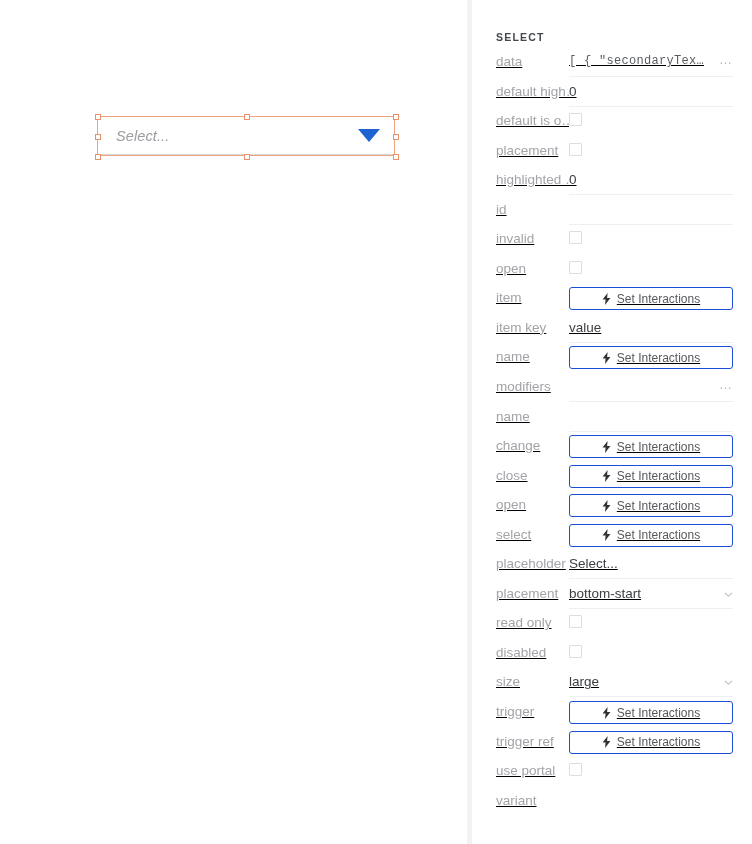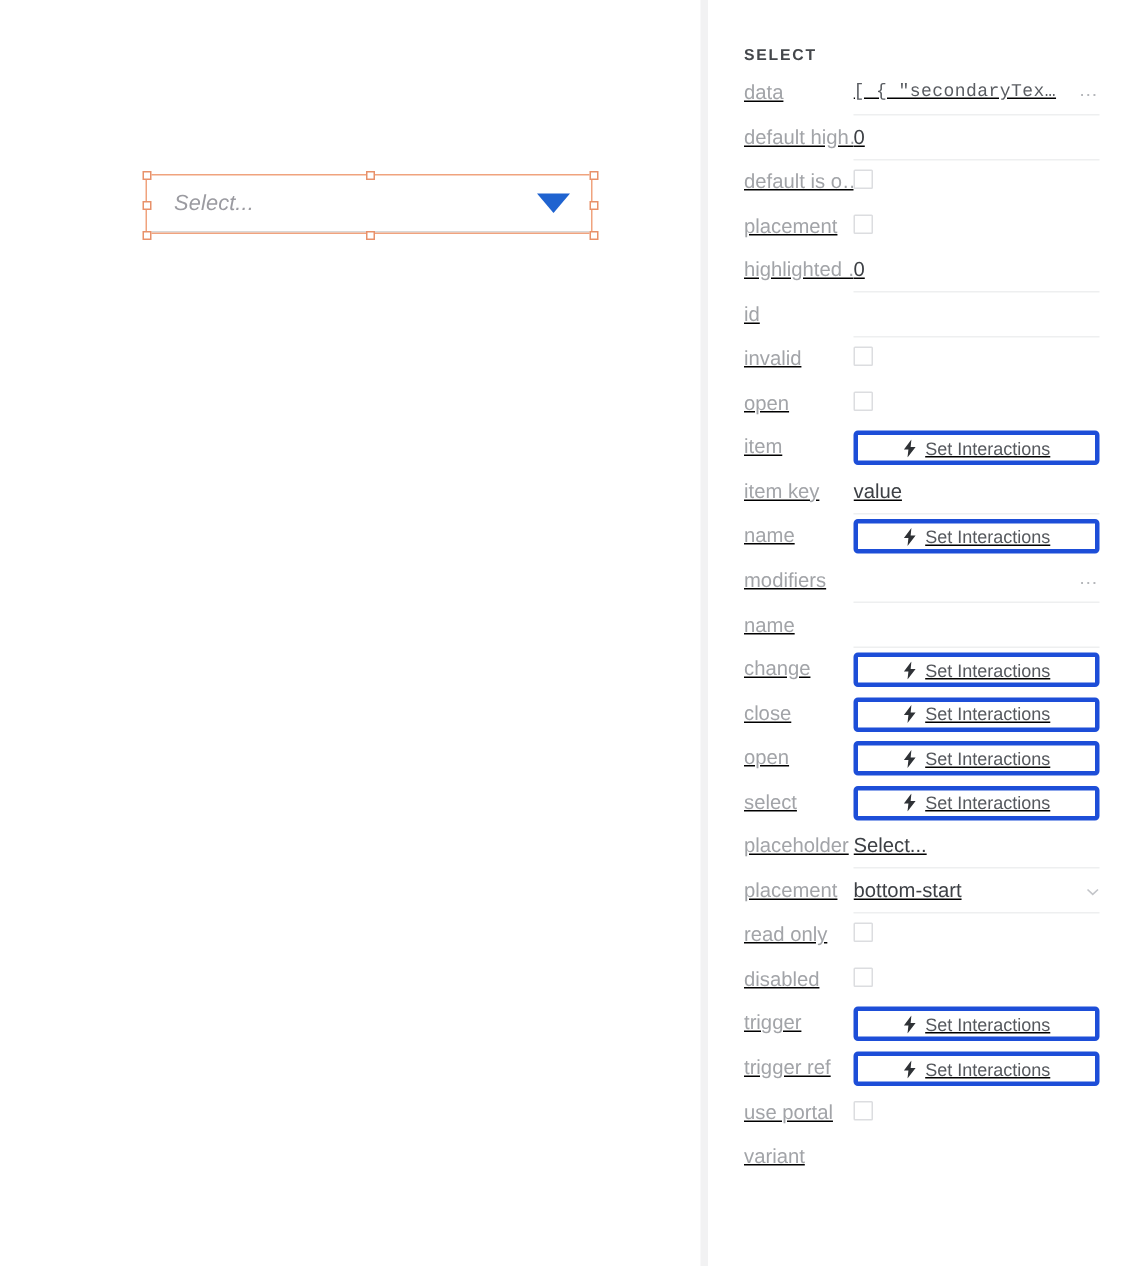--- a/index.html
+++ b/index.html
@@ -186,21 +186,21 @@
   }
 
   
   .btn-interactions {
     display: flex;
     align-items: center;
     justify-content: center;
     gap: 6px;
     width: 100%;
     height: 23px;
-    border: 3px solid #1d4ed8;
+    border: 1px solid #1d4ed8;
     border-radius: 3px;
     background: #ffffff;
     font-size: 12px;
     color: #56595e;
   }
   .bolt {
     display: inline-block;
     width: 9px; height: 12px;
     color: #2f3236;
   }
@@ -414,20 +414,32 @@
             <div class="checkbox"></div>
           </div>
         </div>
         <div class="row">
           <div class="row-label">disabled</div>
           <div class="row-field">
             <div class="checkbox"></div>
           </div>
         </div>
         <div class="row">
+          <div class="row-label">size</div>
+          <div class="row-field">
+            <span class="field-value">large</span>
+            <div class="field-underline"></div>
+            <span class="chevron">
+              <svg width="9" height="9" viewBox="0 0 9 9">
+                <path d="M1 3 L4.5 6.2 L8 3" fill="none" stroke="#c3c5c9" stroke-width="1.1"></path>
+              </svg>
+            </span>
+          </div>
+        </div>
+        <div class="row">
           <div class="row-label">trigger</div>
           <div class="row-field">
             <div class="btn-interactions">
               <span class="bolt">
                 <svg width="9" height="12" viewBox="0 0 9 12">
                   <path d="M5.6 0 L0.6 6.6 H3.6 L3.0 12 L8.4 5.0 H5.1 Z" fill="#2f3236"></path>
                 </svg>
               </span>
               <span>Set Interactions</span>
             </div>

